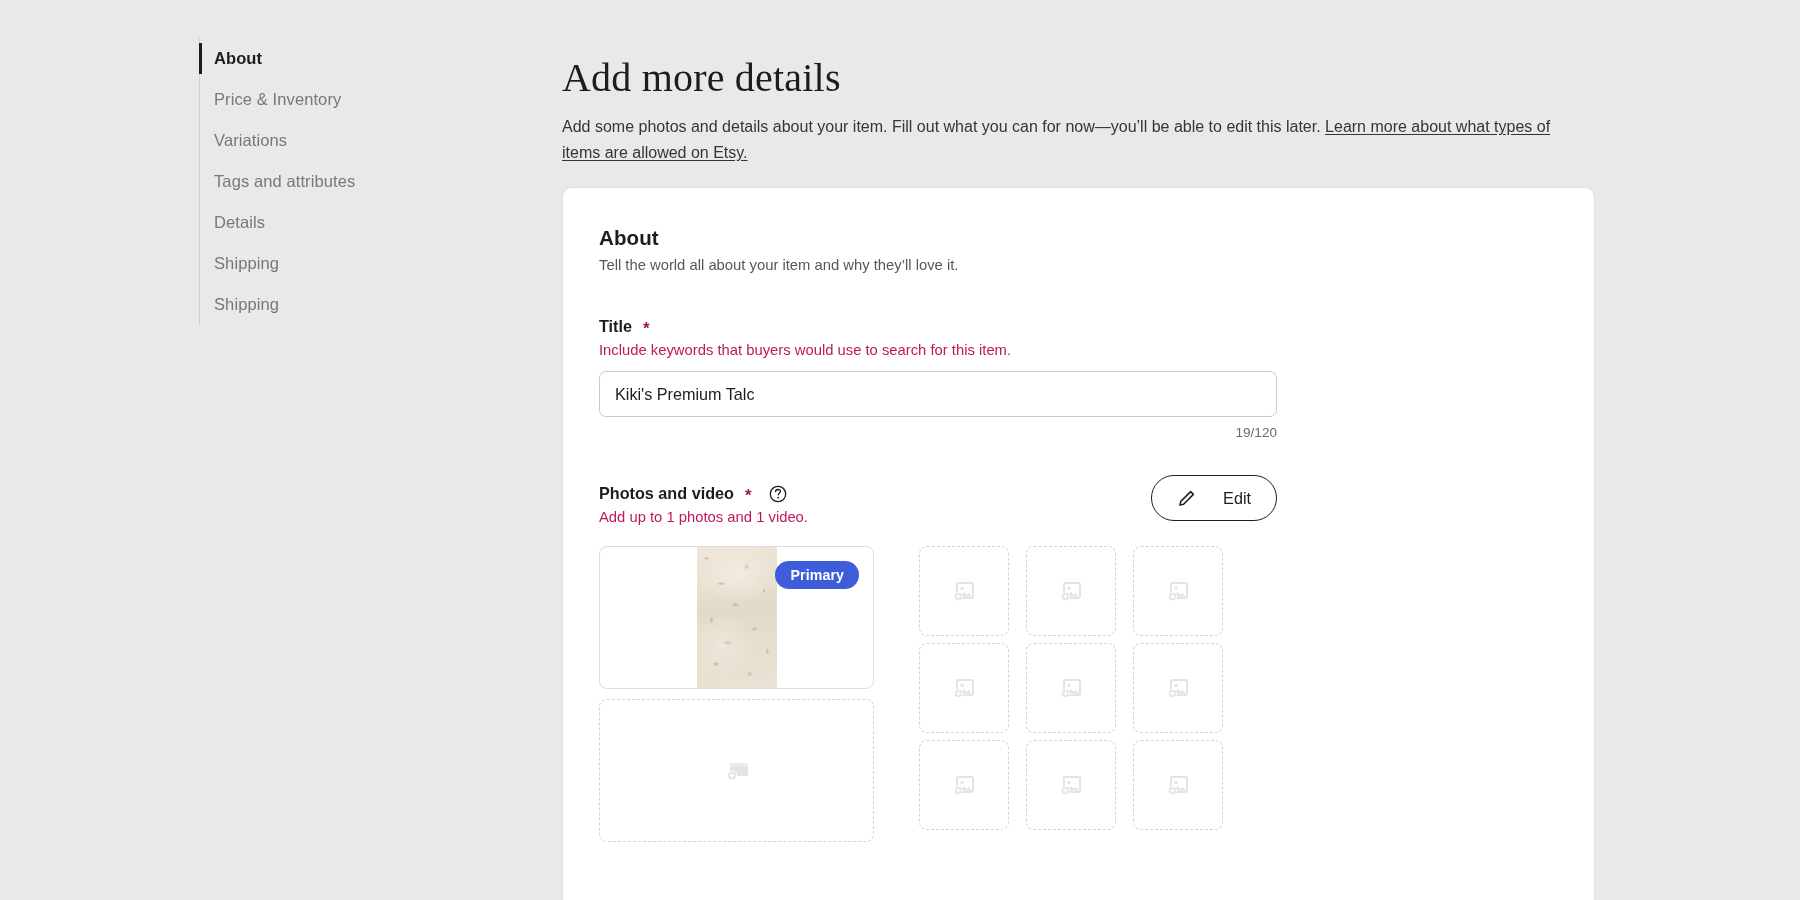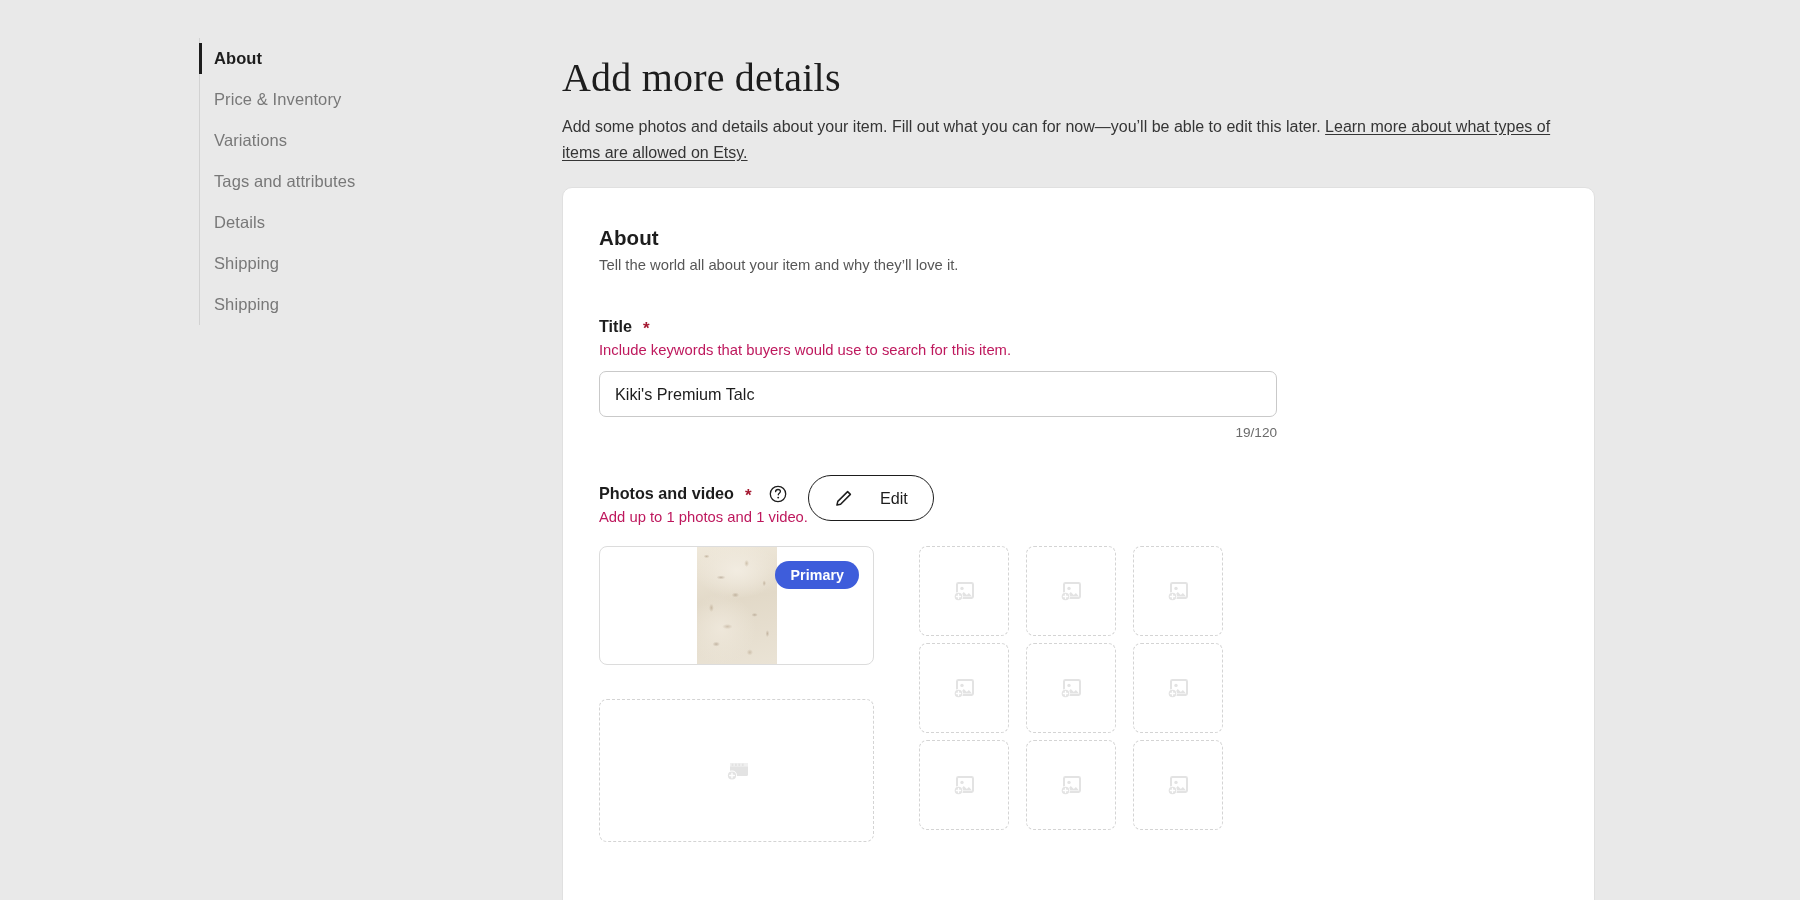--- a/index.html
+++ b/index.html
@@ -166,21 +166,21 @@
     text-align: right;
     margin-top: 8px;
     font-size: 13.6px;
     color: #6b6b6b;
   }
 
   
   .photos-head {
     display: flex;
     align-items: flex-start;
-    justify-content: flex-start;
+    justify-content: space-between;
     width: 678px;
   }
 
   .edit-btn {
     display: inline-flex;
     align-items: center;
     justify-content: center;
     gap: 27px;
     height: 46px;
     padding: 0 25px;
@@ -337,21 +337,21 @@
             <svg width="19" height="19" viewBox="0 0 19 19" aria-hidden="true">
               <path d="M13.6 2.6l2.8 2.8L6.6 15.2 2.9 16.1l0.9-3.7z" fill="none" stroke="#1d1d1d" stroke-width="1.5" stroke-linejoin="round"></path>
             </svg>
           </span>
           <span>Edit</span>
         </button>
       </div>
 
       <div class="media-grid">
 
-        <div class="tile tile-photo" style="left:0; top:0; width:275px; height:119px;">
+        <div class="tile tile-photo" style="left:0; top:0; width:275px; height:143px;">
           <div class="photo-img"></div>
           <span class="primary-badge">Primary</span>
         </div>
 
         <div class="tile tile-empty" style="left:0; top:153px; width:275px; height:143px;">
           <span style="display:inline-flex;">
             <svg width="34" height="34" viewBox="0 0 34 34" aria-hidden="true">
               <rect x="10" y="9" width="18" height="13" rx="1.5" fill="#e3e3e3"></rect>
               <rect x="10" y="9" width="18" height="3.6" fill="#f0f0f0"></rect>
               <g fill="#e3e3e3">

